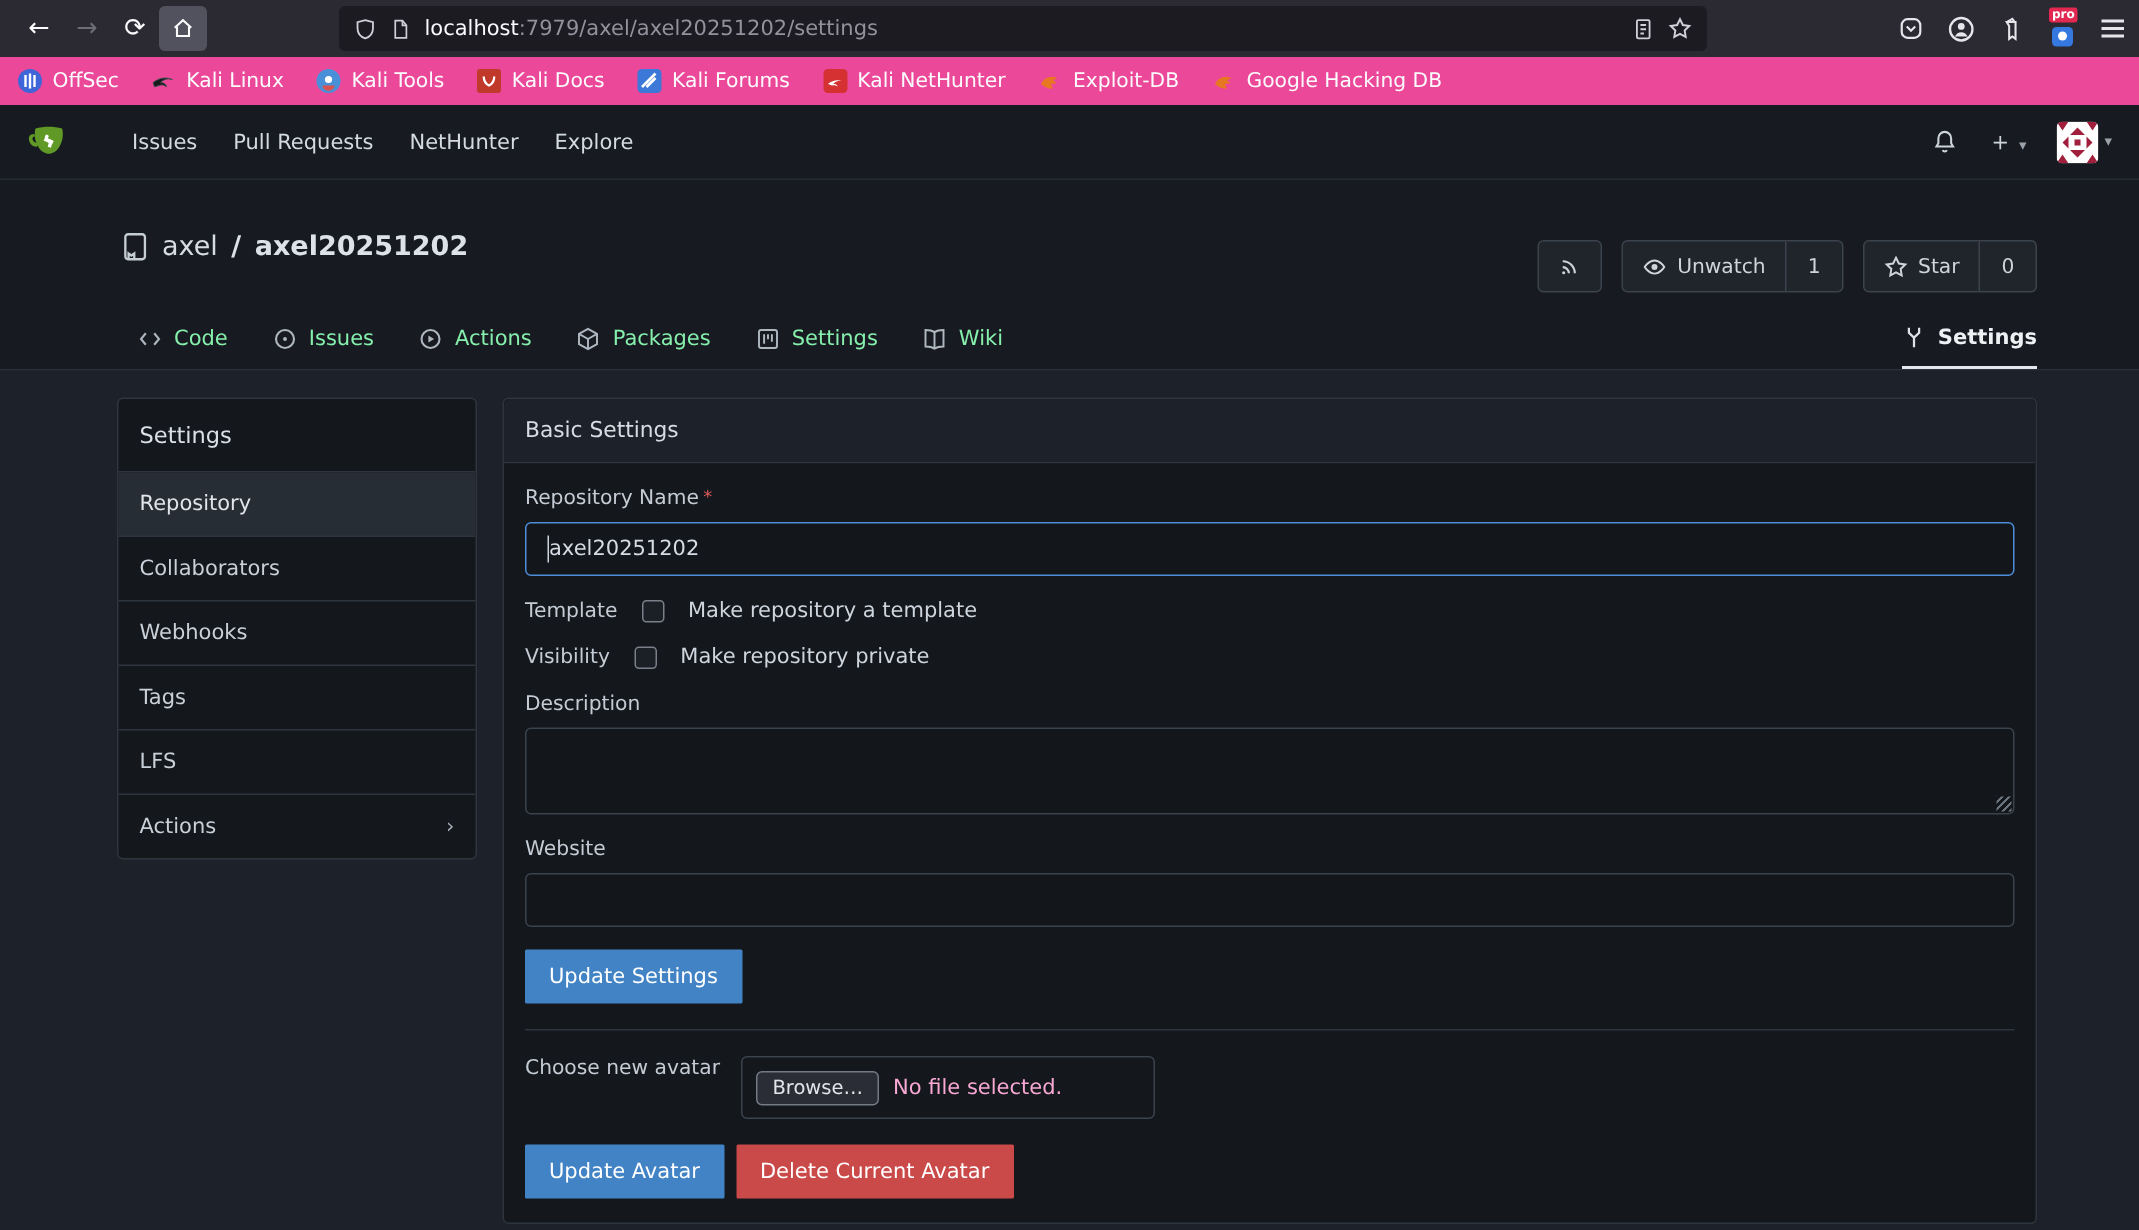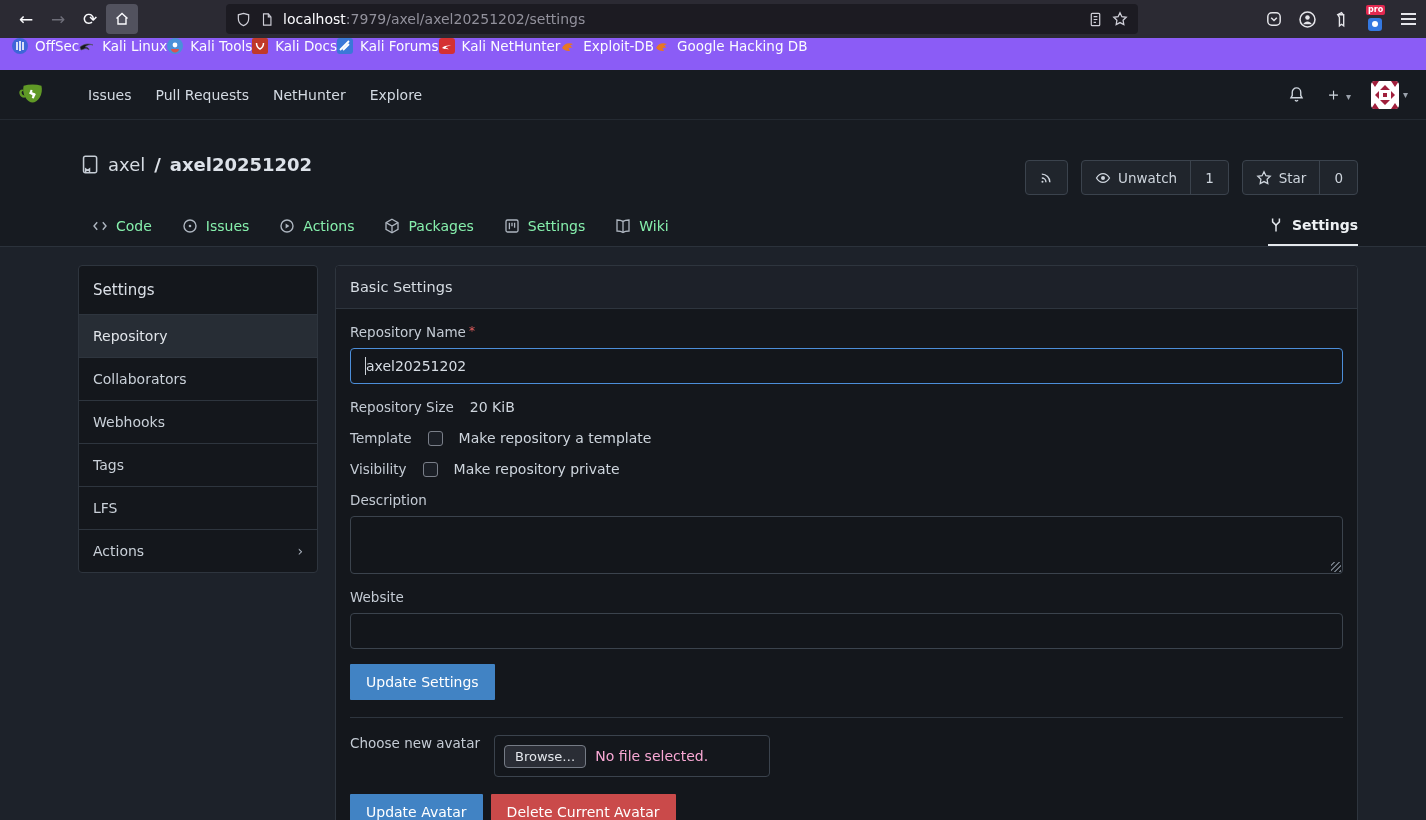--- a/index.html
+++ b/index.html
@@ -23,21 +23,21 @@
   .proxy-wrap { position:relative; width:22px; height:24px; }
   .proxy-badge { position:absolute; top:-2px; left:2px; background:#e22850; color:#fff; font-size:8px;
                  font-weight:bold; padding:0 2px; border-radius:2px; line-height:10px; }
   .proxy-glyph { position:absolute; bottom:0; left:4px; width:14px; height:13px; background:#3478e0;
                  border-radius:3px; }
   .proxy-glyph::after { content:""; position:absolute; left:4px; top:3px; width:6px; height:6px;
                  background:#fff; border-radius:50%; }
   .hamburger { display:flex; flex-direction:column; gap:3.5px; }
   .hamburger span { width:15px; height:1.6px; background:#e5e5ea; }
 
-  .fx-bookmarks { height:32px; background:#8b5cf6; display:flex; align-items:flex-start; padding:0 12px; }
+  .fx-bookmarks { height:32px; background:#ec4899; display:flex; align-items:center; padding:0 12px; gap:22px; }
   .bm { display:flex; align-items:center; gap:7px; color:#fbfbfe; font-size:13.5px; }
   .bm-ico { width:16px; height:16px; border-radius:3px; display:inline-block; position:relative; flex:0 0 auto; }
 
   
   .gt-navbar { height:50px; background:#171b21; display:flex; align-items:center; padding:0 18px;
                border-bottom:1px solid #242a32; }
   .gt-logo { width:30px; height:30px; margin-right:28px; }
   .gt-link { color:#d3dae2; font-size:14px; padding:0 12px; }
   .gt-nav-right { margin-left:auto; display:flex; align-items:center; gap:20px; color:#cdd4dc; }
   .caret { color:#9aa1ab; font-size:10px; margin-left:4px; }
@@ -434,24 +434,20 @@
     <div class="panel-body">
 
       <div class="f-label">
         <span>Repository Name</span><span class="req">*</span>
       </div>
       <div class="input-wrap">
         <input class="f-input focused" value="axel20251202" style="">
         <span class="caret-line"></span>
       </div>
 
-      <div class="inline-row">
-        <span>Repository Size</span>
-        <span class="val">20 KiB</span>
-      </div>
 
       <div class="inline-row">
         <span>Template</span>
         <span class="cbx"></span>
         <span class="cbx-label">Make repository a template</span>
       </div>
 
       <div class="inline-row">
         <span>Visibility</span>
         <span class="cbx"></span>

